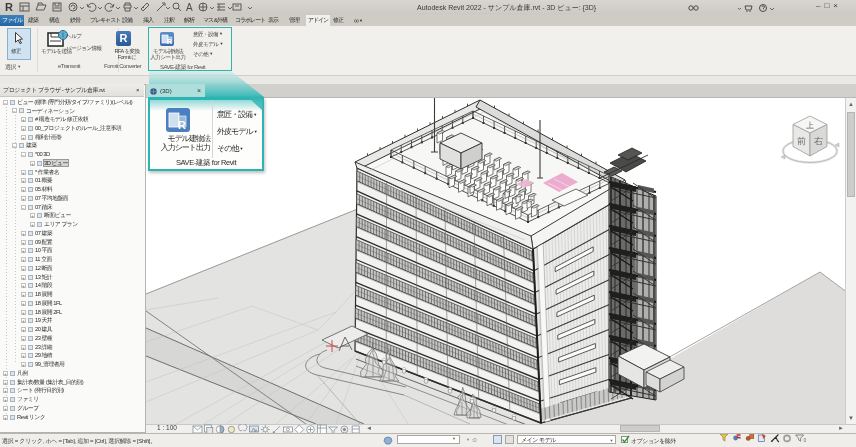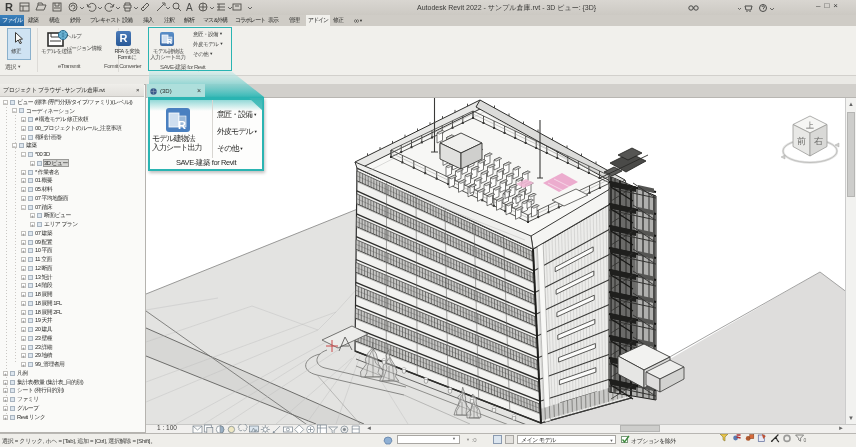--- a/index.html
+++ b/index.html
@@ -1294,21 +1294,21 @@
     <svg style="position:absolute;right:-1px;top:-2px" width="14" height="13">
       <polygon points="0,0 14,0 14,13" fill="#3ab6b4" fill-opacity="0.85"></polygon>
     </svg>
     <div style="position:absolute;left:0;top:0;width:112px;height:11px;background:linear-gradient(rgba(42,180,178,0.5),rgba(42,180,178,0))"></div>
 <svg class="abs" style="left:16px;top:8px" width="24" height="24">
       <rect width="24" height="24" rx="3" fill="#4a80c0"></rect>
       <rect x="3" y="5" width="10" height="14" fill="#cfdff0" stroke="#fff" stroke-width="0.8"></rect>
       <rect x="13" y="8" width="7" height="11" fill="#9ab8d8" stroke="#fff" stroke-width="0.6"></rect>
       <text x="12" y="21" font-size="11" fill="#fff" font-weight="bold">R</text>
     </svg>
-<div class="abs" style="left:2px;top:34px;width:58px;text-align:left;font-size:8px;color:#2a2a28;letter-spacing:-1px;line-height:9px">モデル建物法<br>入力シート出力</div>
+<div class="abs" style="left:2px;top:34px;width:58px;text-align:right;font-size:8px;color:#2a2a28;letter-spacing:-1px;line-height:9px">モデル建物法<br>入力シート出力</div>
 <div class="abs" style="left:62px;top:0;width:1px;height:58px;background:#d8d6d2"></div>
 <div class="abs" style="left:67px;top:9px;font-size:8px;color:#2a2a28;letter-spacing:-1px">意匠・設備 <span class="dn">▼</span></div>
 <div class="abs" style="left:67px;top:26px;font-size:8px;color:#2a2a28;letter-spacing:-1px">外皮モデル <span class="dn">▼</span></div>
 <div class="abs" style="left:67px;top:43px;font-size:8px;color:#2a2a28;letter-spacing:-1px">その他 <span class="dn">▼</span></div>
 <div class="abs" style="left:0;top:58px;width:112px;text-align:center;font-size:7.5px;color:#2a2a28;letter-spacing:-0.4px">SAVE-建築 for Revit</div>
 </div>
 <div class="abs" id="lpanel"></div>
 <div class="abs" id="lphead" style="left:0;top:84px">プロジェクト ブラウザ - サンプル倉庫.rvt<span style="position:absolute;right:5px;top:0">×</span></div>
 <div class="abs" style="left:0;top:97px;width:146px;height:336px;overflow:hidden">
     <div style="position:absolute;left:6px;top:7px;width:1px;height:310px;background:repeating-linear-gradient(#c9c7c3 0 1px,transparent 1px 3px)"></div>

